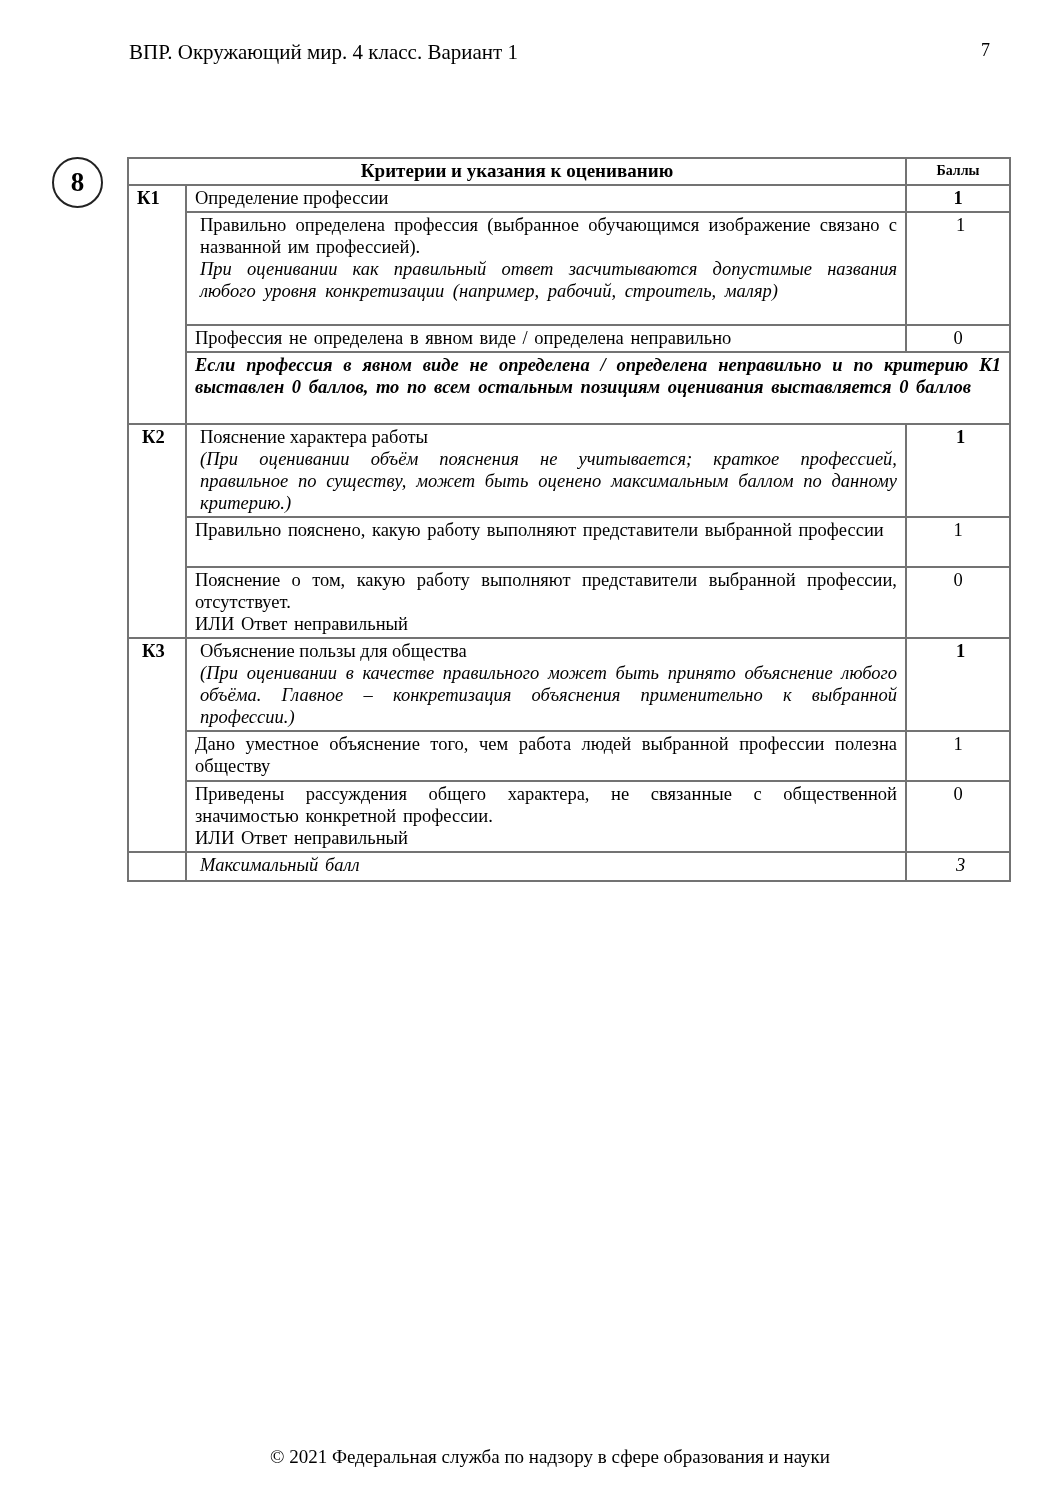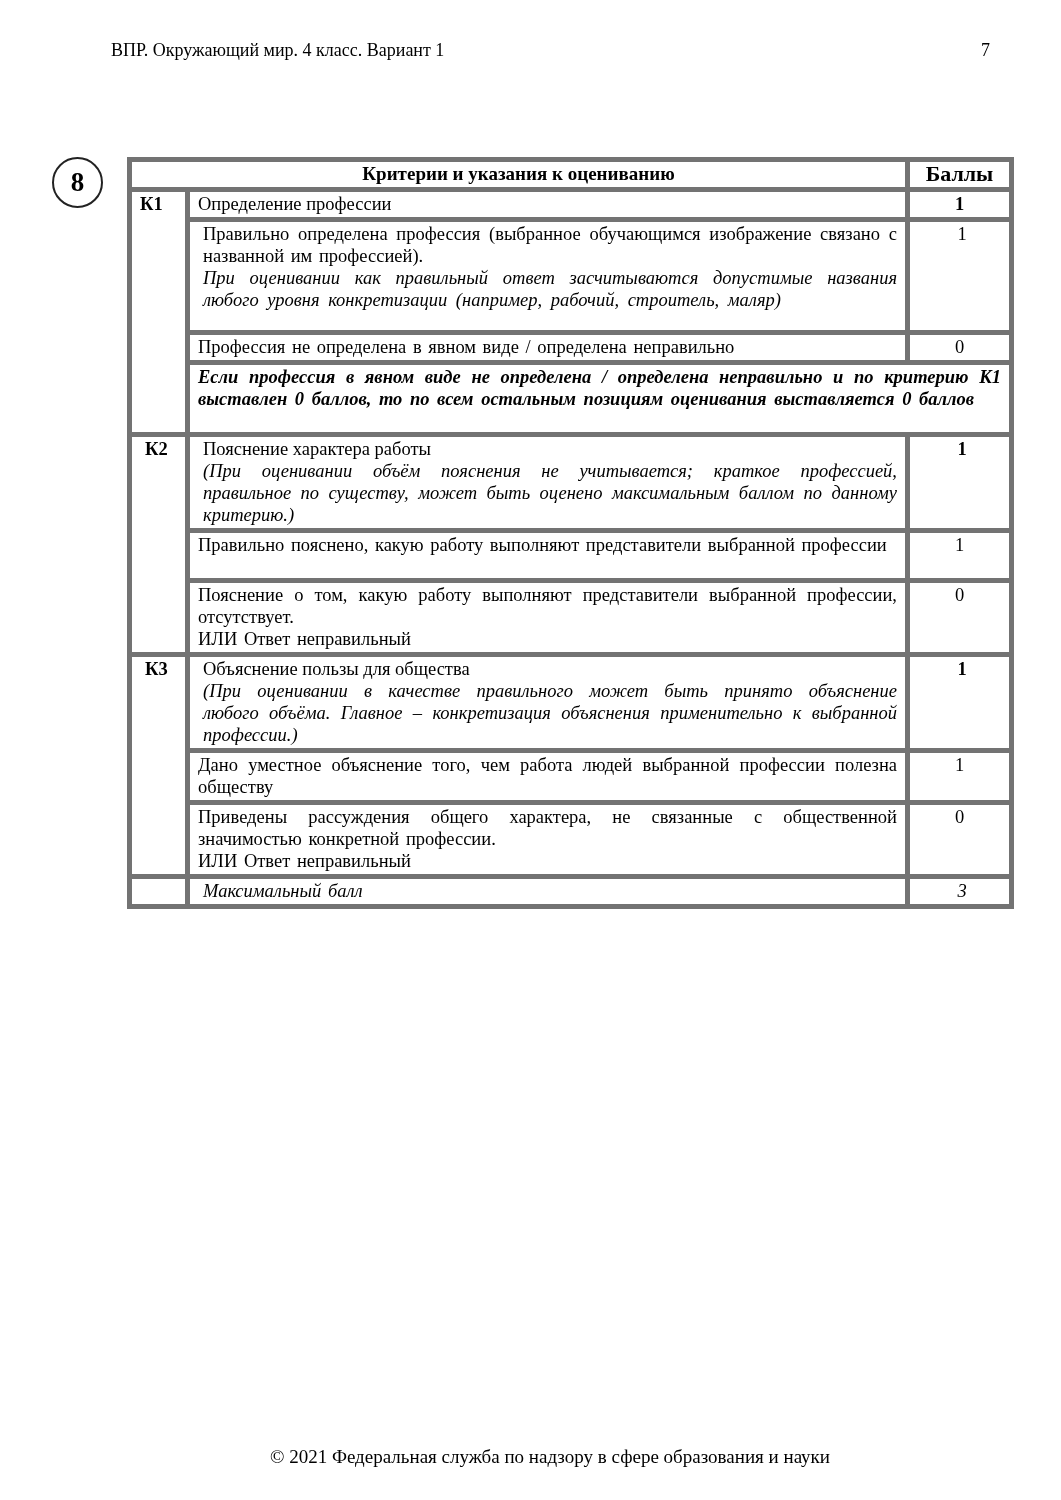--- a/index.html
+++ b/index.html
@@ -3,48 +3,48 @@
 <meta charset="utf-8">
 <style>
   html,body{margin:0;padding:0;}
   body{
     width:1061px;height:1500px;position:relative;
     background:#ffffff;color:#000000;
     font-family:"Liberation Serif","DejaVu Serif",serif;
     overflow:hidden;
   }
   .page-header-left{
-    position:absolute;left:111px;top:40px;
-    font-size:18px;white-space:nowrap;
+    position:absolute;left:129px;top:40px;
+    font-size:21px;white-space:nowrap;
   }
   .page-number{
     position:absolute;left:960px;top:40px;width:30px;
     font-size:18px;text-align:right;
   }
   .question-badge{
     position:absolute;left:52px;top:157px;width:47px;height:47px;
     border:2px solid #222222;border-radius:50%;
     display:flex;align-items:center;justify-content:center;
     font-weight:bold;font-size:27px;
   }
   table.criteria{
     position:absolute;left:127px;top:157px;width:882px;
     border-collapse:collapse;table-layout:fixed;
     font-size:18.5px;line-height:22px;
     border:2px solid #1a1a1a;
   }
   table.criteria th, table.criteria td{
-    border:5px solid #737373;
+    border:2px solid #737373;
     vertical-align:top;
     padding:1px 8px 2px 8px;
     overflow:hidden;
   }
   tr.thick-top th, tr.thick-top td{ border-top:2.5px solid #1a1a1a;padding-left:13px; }
   th.criteria-head{ font-weight:bold;text-align:center;font-size:19px;padding-top:2px; }
-  th.points-head{ font-weight:bold;text-align:center;font-size:22px;padding-top:2px; }
+  th.points-head{ font-weight:bold;text-align:center;font-size:14px;padding-top:2px; }
   td.code-cell{ font-weight:bold;text-align:left;padding-left:6px;margin-left:28px; }
   td.text-cell{ text-align:left; word-spacing:2px; }
   td.points-cell{ text-align:center;padding-left:2px;padding-right:2px; }
   .para{ margin:0; }
   .p-title{ font-weight:normal; text-align:left; word-spacing:0; }
   .p-normal{ text-align:justify; }
   .p-italic{ font-style:italic; text-align:justify; word-spacing:4px; }
   .p-bolditalic{ font-weight:bold; font-style:italic; text-align:justify; word-spacing:3px; }
   .p-italic-right{ font-style:italic; text-align:left; padding-right:4px; }
   .pts-bold{ font-weight:bold; }

